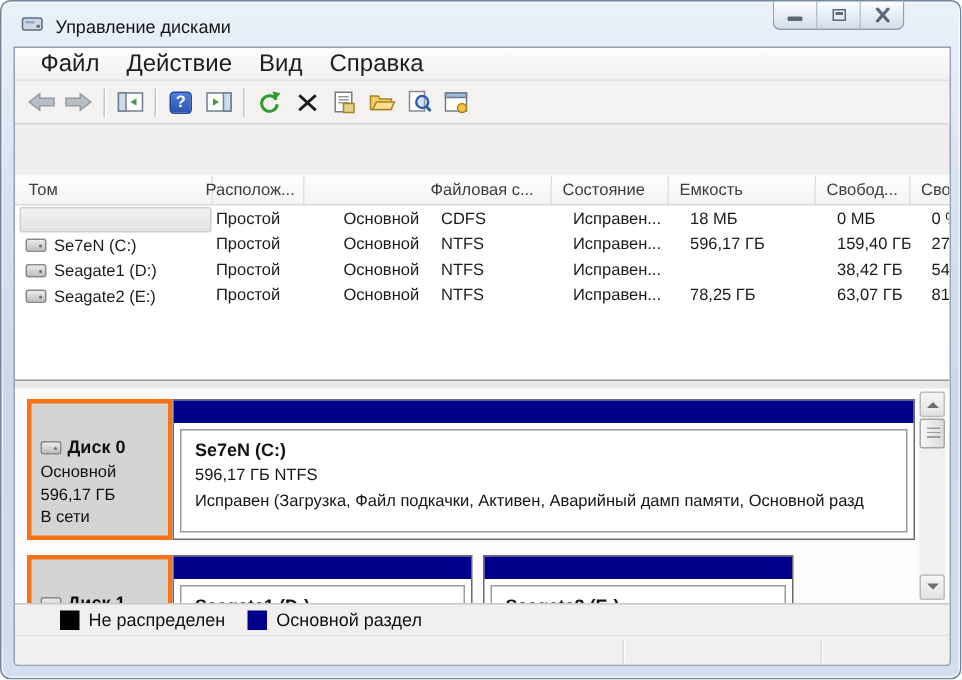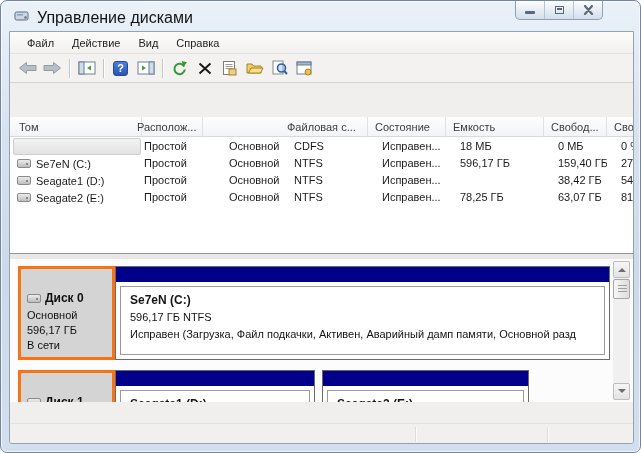--- a/index.html
+++ b/index.html
@@ -3,36 +3,36 @@
 <meta charset="utf-8">
 <style>
   * { margin:0; padding:0; box-sizing:border-box; }
   html,body { width:641px; height:453px; background:#fff; font-family:"Liberation Sans", sans-serif; }
   #window { position:relative; width:641px; height:453px; border-radius:7px; overflow:hidden;
             background:linear-gradient(180deg,#eaf1f9 0%,#d8e3f1 28%,#cbd9ea 60%,#d3dfee 100%);
             border:1px solid #72869c; box-shadow:inset 0 0 0 1px rgba(255,255,255,.65); }
 
   
   .titlebar { position:absolute; left:13px; top:7px; height:20px; display:flex; align-items:center; gap:7px; }
-  .title-text { font-size:16px; color:#141414; }
+  .title-text { font-size:12px; color:#141414; }
   .win-controls { position:absolute; left:514px; top:0; width:88px; height:19px; display:flex;
                   border:1px solid #8fa0b2; border-top:none; border-radius:0 0 5px 5px; overflow:hidden;
                   background:linear-gradient(180deg,#fdfeff,#e9eff6 45%,#d4deea); }
   .win-btn { flex:1; display:flex; align-items:center; justify-content:center; border-right:1px solid #b9c4d1; }
   .win-btn:last-child { border-right:none; }
   .glyph-min { width:10px; height:3px; background:#5a6878; border-radius:1px; margin-top:5px; }
   .glyph-restore { width:9px; height:8px; border:1px solid #5a6878; position:relative; background:#fff0; }
   .glyph-restore::before { content:""; position:absolute; left:1px; right:1px; top:1px; height:2px; background:#5a6878; }
 
   
   .content { position:absolute; left:8px; top:30px; width:625px; height:413px; background:#f0efed;
              border:1px solid #94a2b2; border-radius:0 0 3px 3px; overflow:hidden; }
 
   .menubar { position:absolute; left:0; top:0; width:100%; height:22px; display:flex; align-items:center;
-             padding-left:8px; font-size:11px; color:#1e1e1e;
+             padding-left:8px; font-size:16px; color:#1e1e1e;
              background:linear-gradient(180deg,#fcfcfb,#f2f1ef); border-bottom:1px solid #e2e1df; }
   .menu-item { padding:3px 9px; }
 
   .toolbar { position:absolute; left:0; top:22px; width:100%; height:29px; display:flex; align-items:center;
              padding-left:5px; background:#f3f2f0; border-bottom:1px solid #d5d4d2; }
   .ticon { width:25px; height:24px; display:flex; align-items:center; justify-content:center; }
   .tsep  { width:1px; height:19px; background:#c6c5c3; box-shadow:1px 0 0 #ffffff; margin:0 4px; }
   .help-box { width:15px; height:15px; border-radius:3px; color:#fff; font-weight:bold; font-size:11px;
               display:flex; align-items:center; justify-content:center;
               background:linear-gradient(180deg,#4d7fe0,#2b55b0); border:1px solid #24489a; }
@@ -344,20 +344,26 @@
         <div class="sb-btn v-top" style="left:0">
             <div class="tri-u"></div>
           </div>
         <div class="v-thumb"></div>
         <div class="sb-btn v-bottom" style="left:0">
             <div class="tri-d"></div>
           </div>
       </div>
     </div>
 
+    <div class="legendbar">
+      <span class="sq sq-unalloc"></span>
+      <span>Не распределен</span>
+      <span class="sq sq-primary"></span>
+      <span>Основной раздел</span>
+    </div>
 
     <div class="statusbar">
       <div class="st-div" style="left:405px"></div>
       <div class="st-div" style="left:537px"></div>
     </div>
 
   </div>
 </div>
 
 </body></html>

